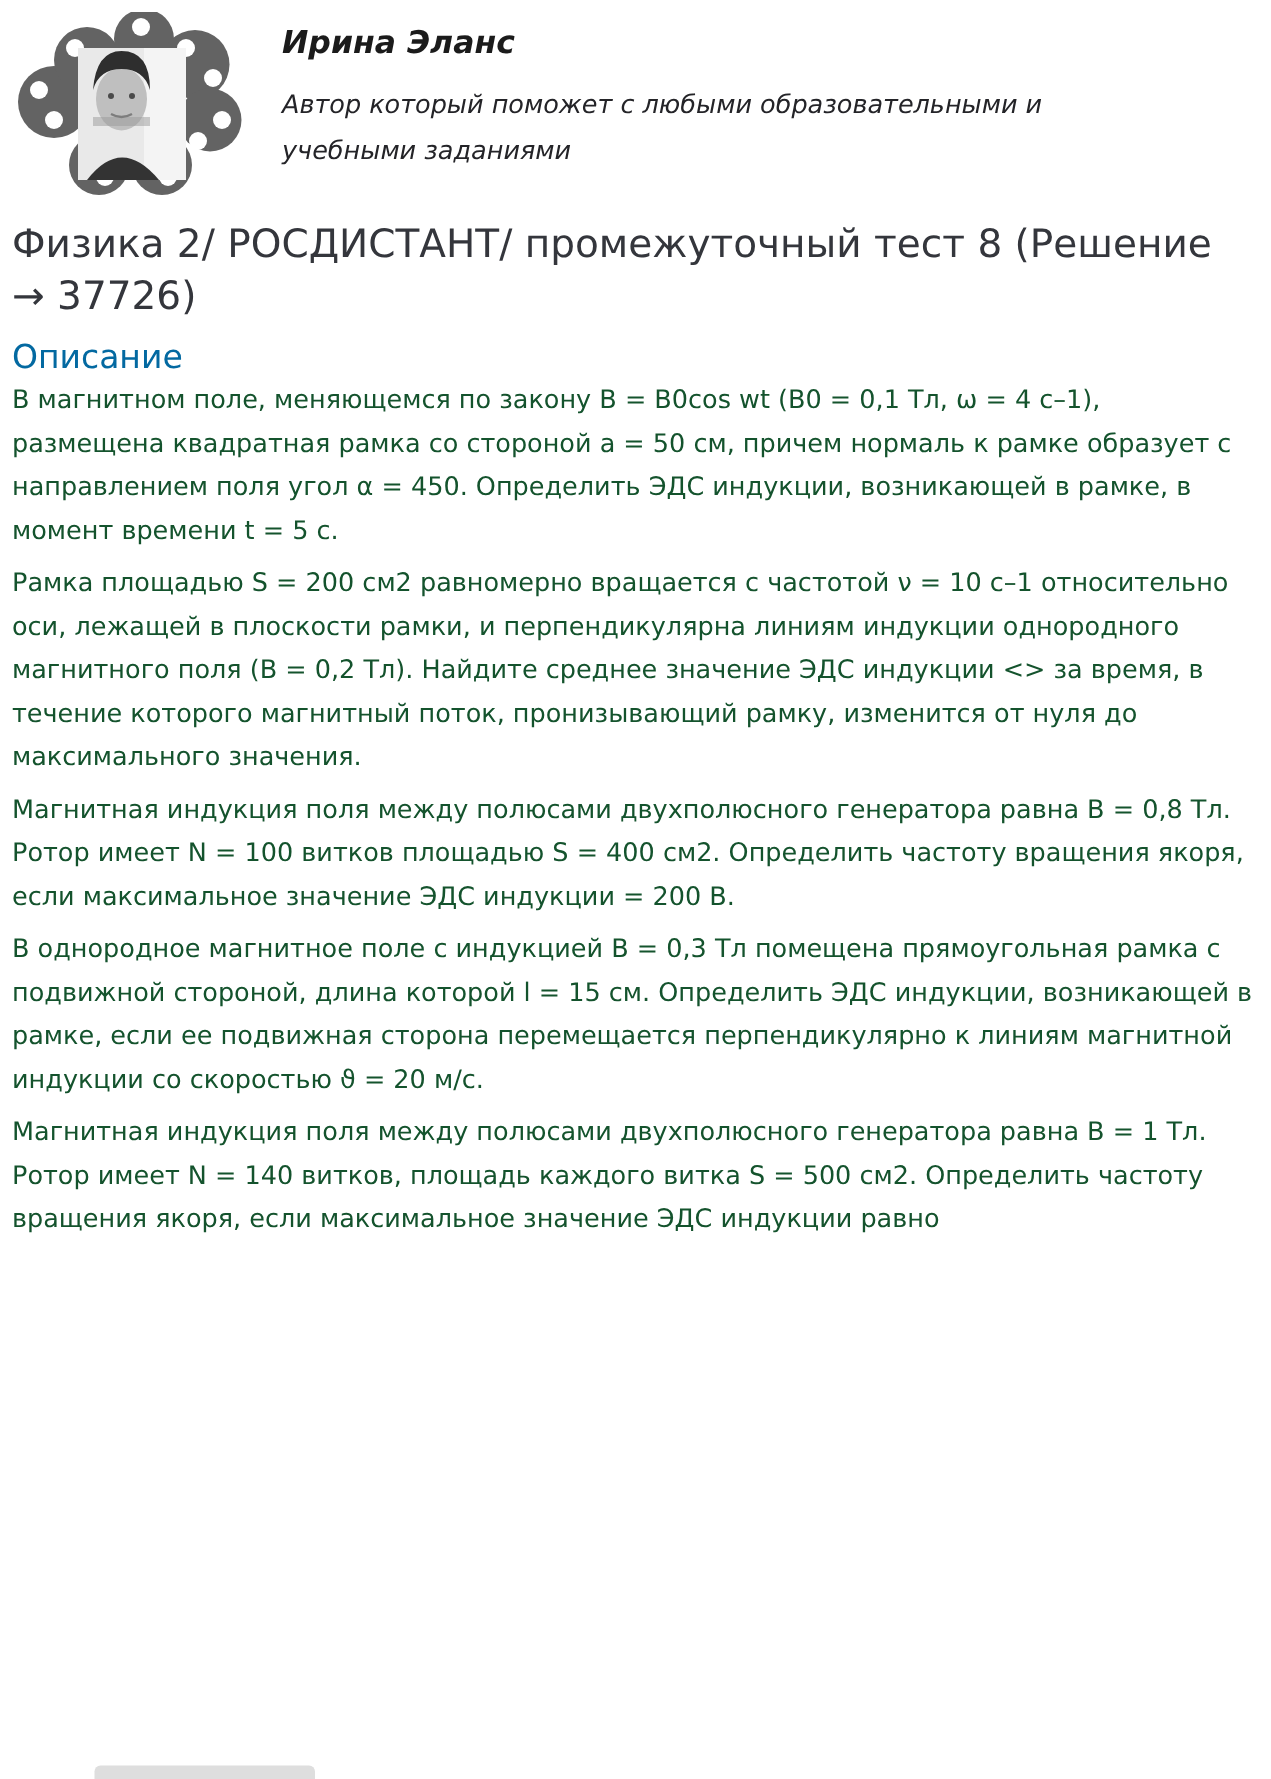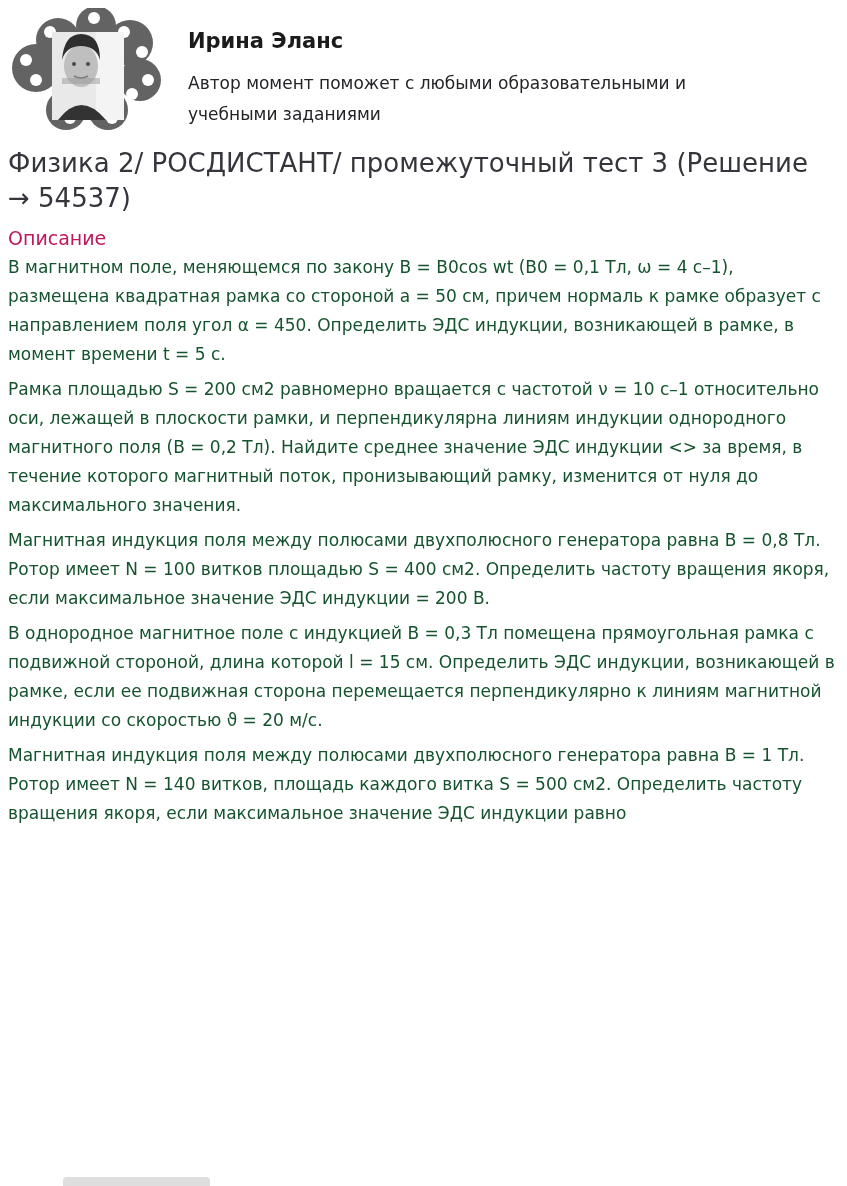--- a/index.html
+++ b/index.html
@@ -8,22 +8,23 @@
     width:847px; height:1186px;
     background:#ffffff;
     overflow:hidden;
     font-family:"DejaVu Sans", sans-serif;
     color:#26262c;
     box-sizing:border-box;
     padding:8px 9px 0 8px;
   }
   .author-header {
     display:flex;
-    align-items:flex-end;
+    align-items:flex-start;
     margin:0 0 0 0;
+    font-style:italic;
   }
   .avatar {
     width:158px; height:122px;
     flex:0 0 auto;
     overflow:hidden;
   }
   .author-info {
     margin-left:22px;
     padding-top:6px;
   }
@@ -42,22 +43,22 @@
   }
   h1.page-title {
     font-size:26px;
     font-weight:400;
     color:#34363c;
     line-height:35px;
     margin:16px 0 0 0;
     max-width:828px;
   }
   .desc-label {
-    font-size:19px;
-    color:#be185d;
+    font-size:22px;
+    color:#0369a1;
     line-height:29px;
     margin:8px 0 0 0;
   }
   p.problem {
     font-size:17px;
     color:#14532d;
     line-height:29px;
     margin:0 0 6px 0;
     max-width:830px;
   }
@@ -106,25 +107,25 @@
         <ellipse cx="73" cy="58" rx="17" ry="21" fill="#bfbfbf"></ellipse>
         <path d="M54,52 Q56,26 73,26 Q92,26 92,52 Q88,38 73,38 Q58,38 54,52 Z" fill="#2e2e2e"></path>
         <rect x="54" y="70" width="38" height="6" fill="#9a9a9a" opacity="0.5"></rect>
         <circle cx="66" cy="56" r="2" fill="#4a4a4a"></circle>
         <circle cx="80" cy="56" r="2" fill="#4a4a4a"></circle>
         <path d="M66,68 Q73,72 80,68" stroke="#7d7d7d" stroke-width="1.5" fill="none"></path>
       </svg>
     </div>
     <div class="author-info">
       <div class="author-name">Ирина Эланс</div>
-      <div class="author-desc">Автор момент поможет с любыми образовательными и учебными заданиями</div>
+      <div class="author-desc">Автор который поможет с любыми образовательными и учебными заданиями</div>
     </div>
   </header>
 
-  <h1 class="page-title">Физика 2/ РОСДИСТАНТ/ промежуточный тест 3 (Решение → 54537)</h1>
+  <h1 class="page-title">Физика 2/ РОСДИСТАНТ/ промежуточный тест 8 (Решение → 37726)</h1>
 
   <div class="desc-label">Описание</div>
 
   <p class="problem">В магнитном поле, меняющемся по закону B = B0cos wt (B0 = 0,1 Тл, ω = 4 с–1), размещена квадратная рамка со стороной а = 50 см, причем нормаль к рамке образует с направлением поля угол α = 450. Определить ЭДС индукции, возникающей в рамке, в момент времени t = 5 с.</p>
   <p class="problem">Рамка площадью S = 200 см2 равномерно вращается с частотой ν = 10 с–1 относительно оси, лежащей в плоскости рамки, и перпендикулярна линиям индукции однородного магнитного поля (B = 0,2 Тл). Найдите среднее значение ЭДС индукции &lt;&gt; за время, в течение которого магнитный поток, пронизывающий рамку, изменится от нуля до максимального значения.</p>
   <p class="problem">Магнитная индукция поля между полюсами двухполюсного генератора равна B = 0,8 Тл. Ротор имеет N = 100 витков площадью S = 400 см2. Определить частоту вращения якоря, если максимальное значение ЭДС индукции = 200 В.</p>
   <p class="problem">В однородное магнитное поле с индукцией B = 0,3 Тл помещена прямоугольная рамка с подвижной стороной, длина которой l = 15 см. Определить ЭДС индукции, возникающей в рамке, если ее подвижная сторона перемещается перпендикулярно к линиям магнитной индукции со скоростью ϑ = 20 м/с.</p>
   <p class="problem">Магнитная индукция поля между полюсами двухполюсного генератора равна B = 1 Тл. Ротор имеет N = 140 витков, площадь каждого витка S = 500 см2. Определить частоту вращения якоря, если максимальное значение ЭДС индукции равно</p>
 
   <div class="cutoff-bar"></div>

